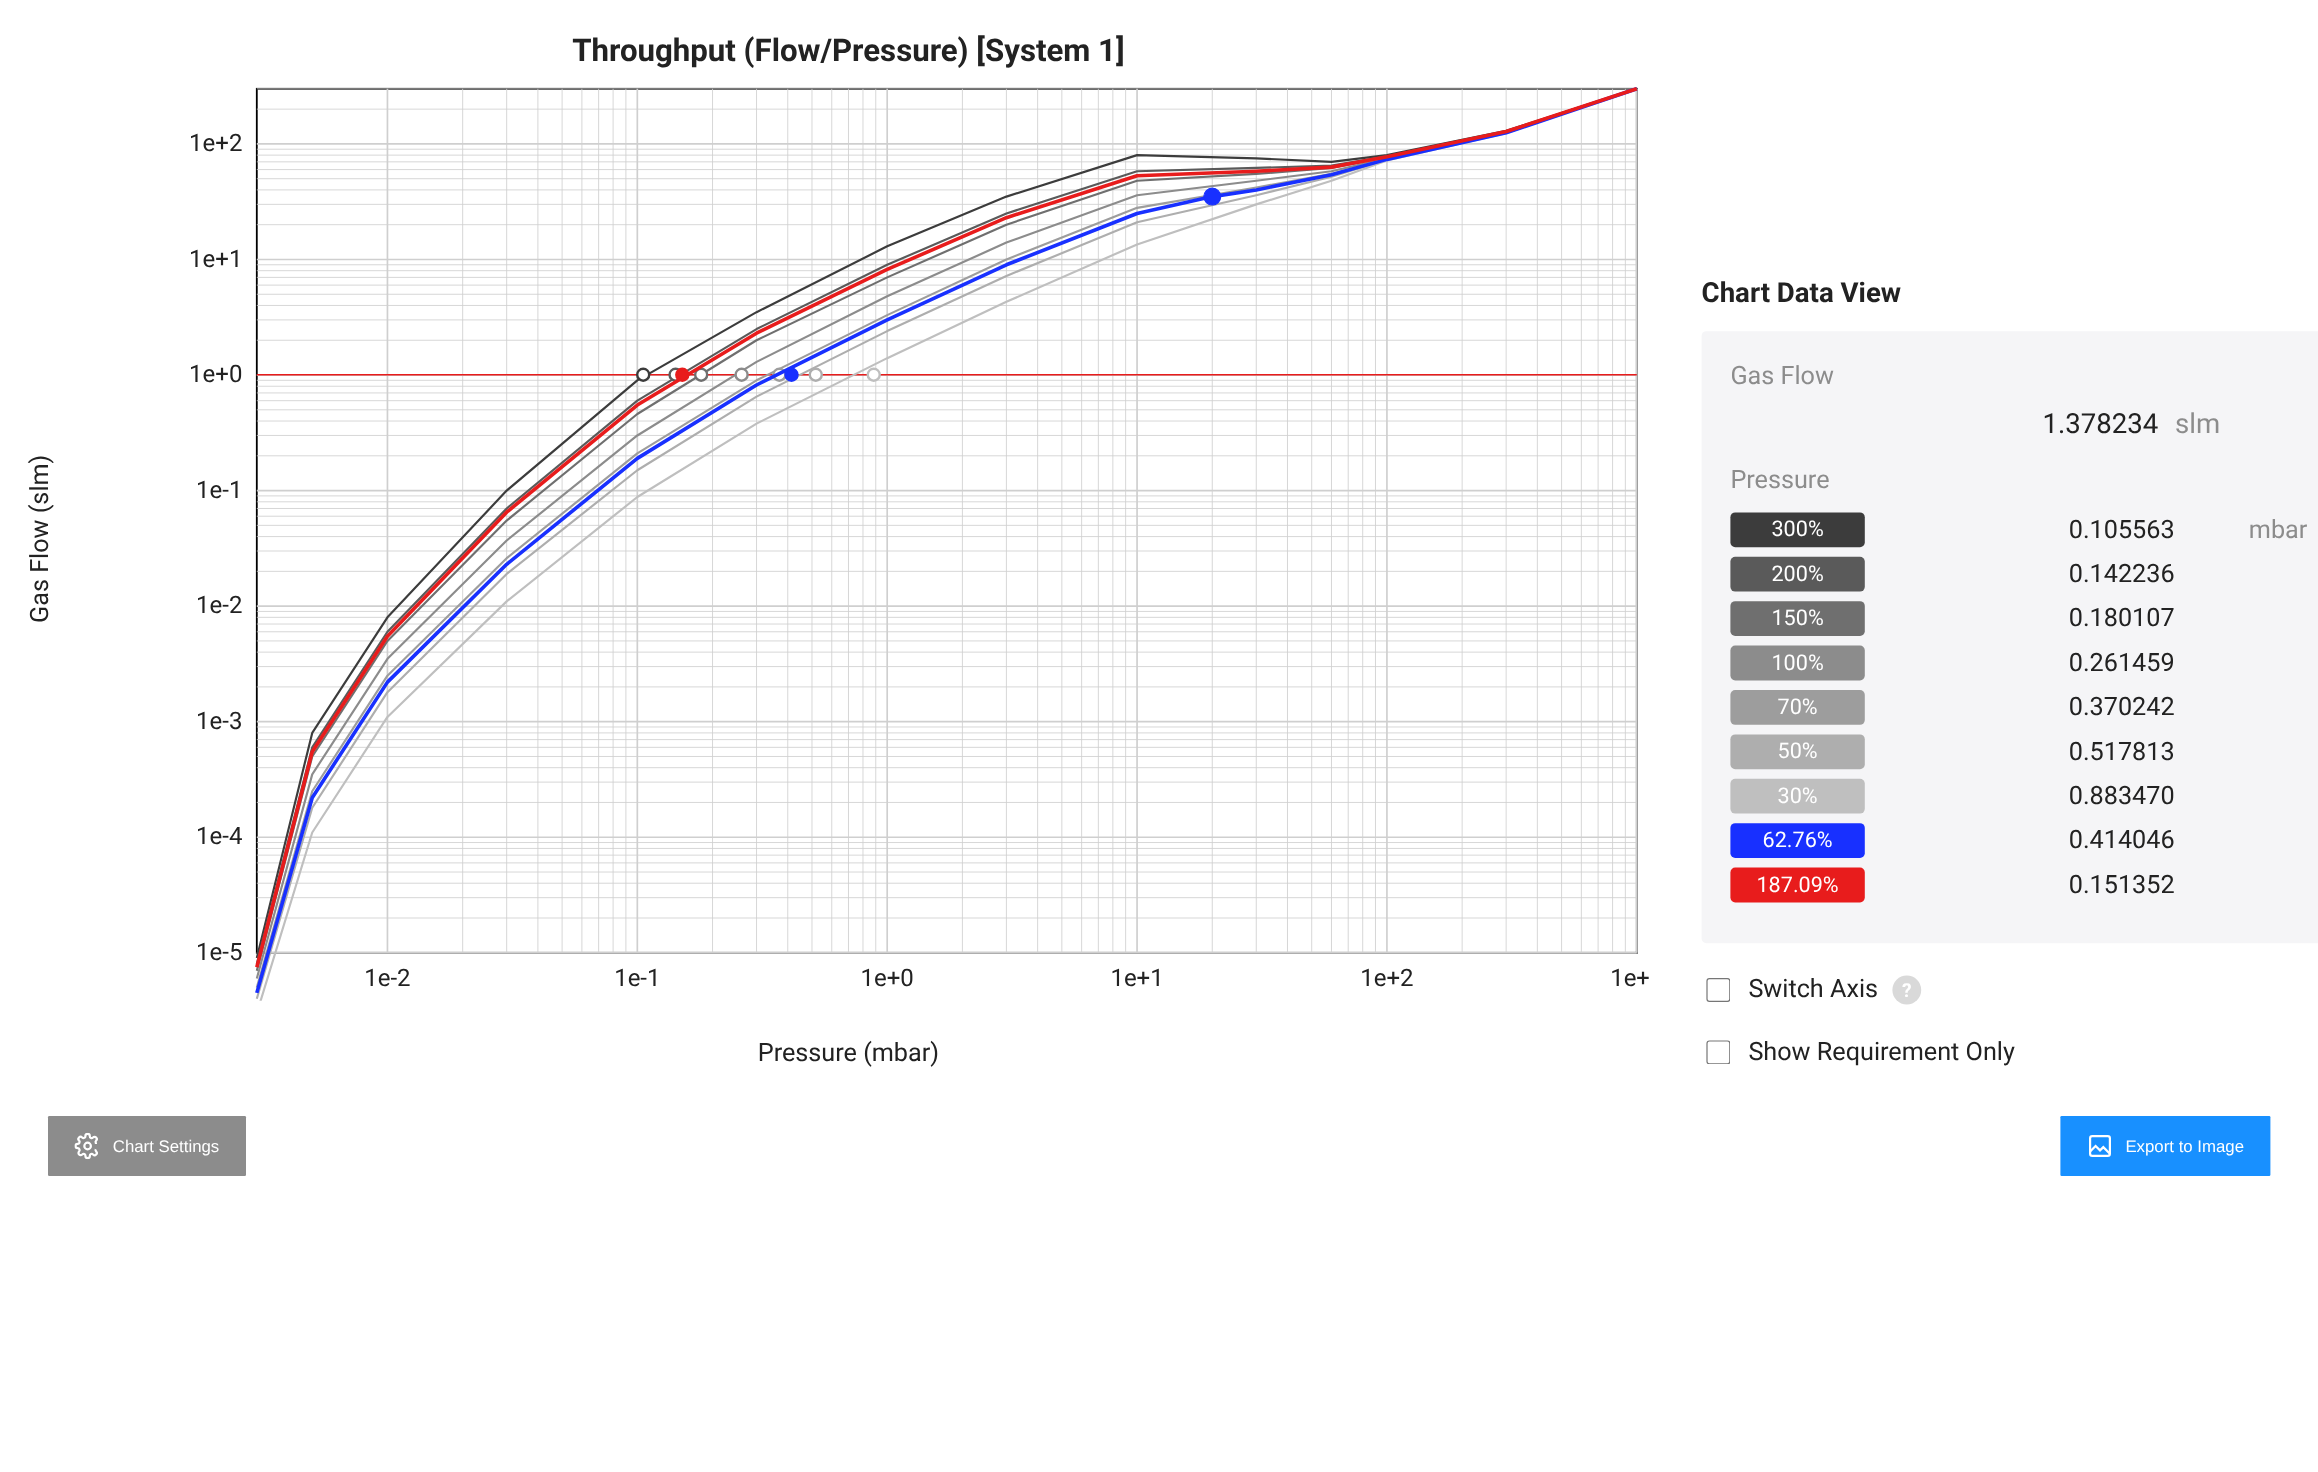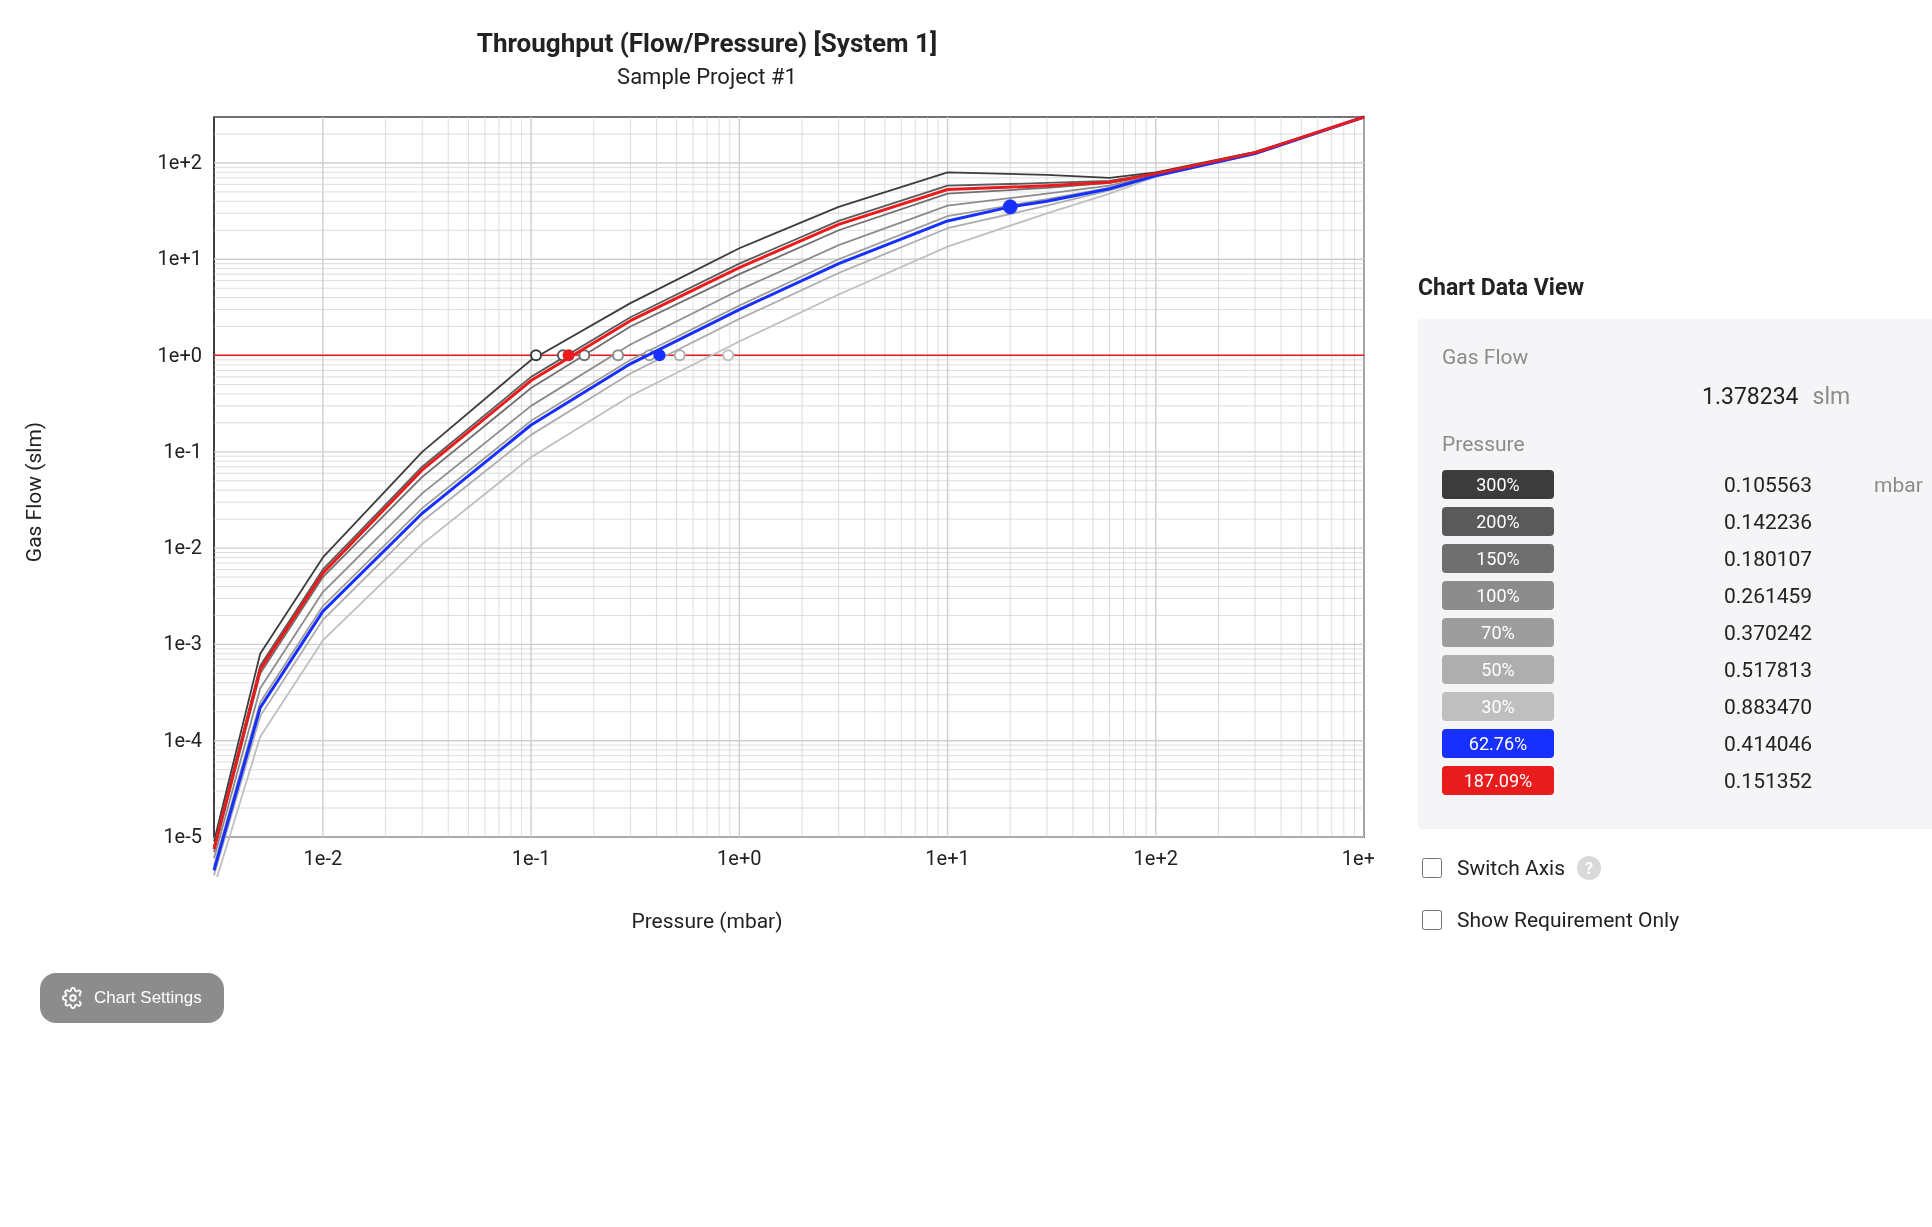--- a/index.html
+++ b/index.html
@@ -36,35 +36,34 @@
   .pressure-rows{margin-top:8px;}
   .prow{display:flex;align-items:center;gap:20px;margin-bottom:8px;font-size:21px;}
   .badge{width:112px;text-align:center;padding:4px 0;border-radius:4px;color:#fff;font-size:18px;}
   .pval{min-width:130px;}
   .punit{color:#8c8c8c;}
   .check-row{display:flex;align-items:center;gap:12px;font-size:21px;margin-top:26px;}
   .qmark{display:inline-flex;width:24px;height:24px;border-radius:50%;background:#d9d9d9;color:#fff;align-items:center;justify-content:center;font-size:16px;font-weight:700;}
   input[type=checkbox]{width:20px;height:20px;}
   
   .footer{display:flex;justify-content:space-between;align-items:center;margin-top:40px;}
-  .btn{display:inline-flex;align-items:center;gap:10px;border:none;border-radius:16px;padding:14px 22px;font-size:17px;cursor:pointer;}
+  .btn{display:inline-flex;align-items:center;gap:10px;border:none;border-radius:1px;padding:14px 22px;font-size:14px;cursor:pointer;}
   .btn-grey{background:#8c8c8c;color:#fff;}
   .btn-blue{background:var(--blue);color:#fff;}
   .footer-right{display:flex;gap:22px;}
   .icon{width:22px;height:22px;display:inline-block;}
 </style>
 </head>
 <body>
 
 <div class="page">
 
   <div class="main">
     <div class="chart-col">
       <div class="chart-title">Throughput (Flow/Pressure) [System 1]</div>
-      <div class="chart-subtitle">Sample Project #1</div>
       <div class="chart-wrap">
         <div class="ylabel">Gas Flow (slm)</div>
         <svg class="chart" id="chartsvg" width="1250" height="770">
             <rect x="90" y="10" width="1150" height="720" fill="none" stroke="#000" stroke-width="1.5"></rect>
             <g stroke="#cfcfcf" stroke-width="1">
               <line x1="198.87629165971595" y1="10" x2="198.87629165971595" y2="730" stroke-width="1.4"></line>
               <line x1="261.5581847411847" y1="10" x2="261.5581847411847" y2="730" stroke-width="0.7"></line>
               <line x1="298.2247416680568" y1="10" x2="298.2247416680568" y2="730" stroke-width="0.7"></line>
               <line x1="324.24007782265346" y1="10" x2="324.24007782265346" y2="730" stroke-width="0.7"></line>
               <line x1="344.419140246304" y1="10" x2="344.419140246304" y2="730" stroke-width="0.7"></line>
@@ -281,15 +280,24 @@
     <button class="btn btn-grey">
       <span class="icon">
         <svg viewBox="0 0 24 24" fill="none" stroke="#fff" stroke-width="2">
             <circle cx="12" cy="12" r="3"></circle>
             <path d="M19.4 15a1.7 1.7 0 0 0 .34 1.87l.06.06a2 2 0 1 1-2.83 2.83l-.06-.06a1.7 1.7 0 0 0-1.87-.34 1.7 1.7 0 0 0-1 1.55V21a2 2 0 1 1-4 0v-.09a1.7 1.7 0 0 0-1-1.55 1.7 1.7 0 0 0-1.87.34l-.06.06a2 2 0 1 1-2.83-2.83l.06-.06A1.7 1.7 0 0 0 4.6 15a1.7 1.7 0 0 0-1.55-1H3a2 2 0 1 1 0-4h.09A1.7 1.7 0 0 0 4.6 9a1.7 1.7 0 0 0-.34-1.87l-.06-.06A2 2 0 1 1 7.03 4.24l.06.06A1.7 1.7 0 0 0 9 4.6a1.7 1.7 0 0 0 1-1.55V3a2 2 0 1 1 4 0v.09a1.7 1.7 0 0 0 1 1.55 1.7 1.7 0 0 0 1.87-.34l.06-.06a2 2 0 1 1 2.83 2.83l-.06.06A1.7 1.7 0 0 0 19.4 9c.14.34.22.7.22 1.07"></path>
           </svg>
       </span>
       <span>Chart Settings</span>
     </button>
     <div class="footer-right">
+      <button class="btn btn-blue">
+        <span class="icon">
+          <svg viewBox="0 0 24 24" fill="none" stroke="#fff" stroke-width="2">
+              <rect x="3" y="3" width="18" height="18" rx="2"></rect>
+              <path d="M3 17l5-5 4 4 3-3 6 6"></path>
+            </svg>
+        </span>
+        <span>Export to Image</span>
+      </button>
     </div>
   </div>
 </div>
 
 </body></html>

